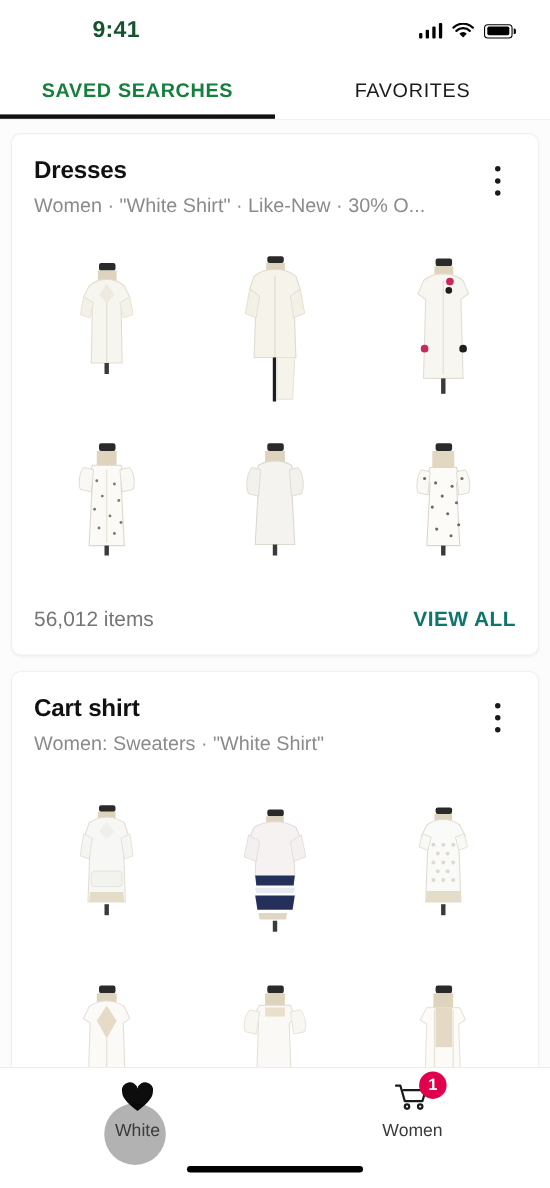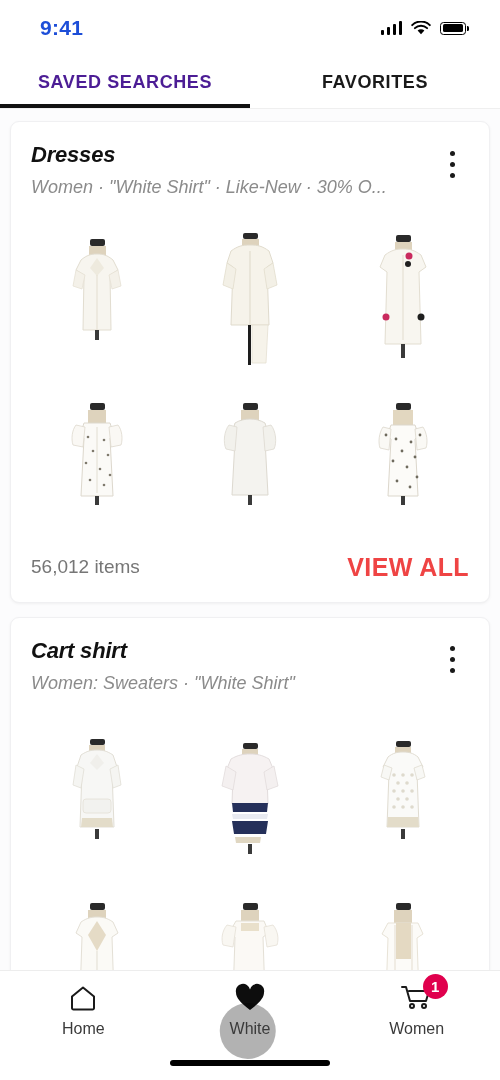--- a/index.html
+++ b/index.html
@@ -12,21 +12,21 @@
     position:relative;
   }
 
   
   .statusbar{
     height:56px; width:100%;
     display:flex; align-items:center; justify-content:space-between;
     padding:0 34px 0 40px;
     background:#fff;
   }
-  .status-time{ font-size:21px; font-weight:700; letter-spacing:.3px; color:#1d4ed8; }
+  .status-time{ font-size:21px; font-weight:700; letter-spacing:.3px; color:#14532d;margin-left:44px; }
   .status-icons{ display:flex; align-items:center; gap:9px; }
   .sig{ display:flex; align-items:flex-end; gap:2.5px; height:14px; }
   .sig i{ width:3.5px; background:#000; border-radius:1px; display:block; }
   .sig i:nth-child(1){ height:5px; }
   .sig i:nth-child(2){ height:8px; }
   .sig i:nth-child(3){ height:11px; }
   .sig i:nth-child(4){ height:14px; }
   .batt{
     width:26px; height:13px; border:1.6px solid #000; border-radius:3.5px;
     position:relative; padding:1.6px;
@@ -34,25 +34,25 @@
   .batt::after{
     content:""; position:absolute; right:-3.6px; top:3.6px;
     width:2px; height:5px; background:#000; border-radius:0 1.5px 1.5px 0;
   }
   .batt b{ display:block; height:100%; background:#000; border-radius:1.6px; }
 
   
   .tabs{ display:flex; height:52px; background:#fff; position:relative; }
   .tab{
     flex:1; display:flex; align-items:center; justify-content:center;
-    font-size:18px; letter-spacing:.6px; color:#4c1d95; cursor:pointer;
+    font-size:18px; letter-spacing:.6px; color:#15803d; cursor:pointer;
     user-select:none;
   }
   .tab.active{ font-weight:700; }
-  .tab.inactive{ font-weight:700; color:#1a1a1a; }
+  .tab.inactive{ font-weight:400; color:#1a1a1a; }
   .tabs::after{
     content:""; position:absolute; left:0; bottom:0;
     width:250px; height:4px; background:#111;
   }
   .tabs-hairline{
     height:1px; background:#efefef; width:100%;
   }
 
   
   .page{
@@ -66,21 +66,21 @@
   .card{
     background:#fff;
     margin:0 10px 14px 10px;
     border:1px solid #f0f0f2;
     border-radius:9px;
     box-shadow:0 1px 3px rgba(0,0,0,.05);
     overflow:hidden;
   }
   .card-head{
     padding:20px 20px 10px 20px;
-    display:flex; justify-content:space-between; align-items:flex-start;font-style:italic;
+    display:flex; justify-content:space-between; align-items:flex-start;
   }
   .card-titles{ min-width:0; flex:1; }
   .card-title{
     font-size:22px; font-weight:700; color:#111; letter-spacing:-.2px;
     line-height:1.2;
   }
   .card-sub{
     font-size:18px; color:#8b8b8b; margin-top:8px; line-height:1.25;
     white-space:nowrap; overflow:hidden; text-overflow:ellipsis;
   }
@@ -103,22 +103,22 @@
   .cell svg{ display:block; }
 
   
   .card-foot{
     display:flex; align-items:center; justify-content:space-between;
     padding:18px 20px 20px 20px;
     gap:33px;
   }
   .items-count{ font-size:19px; color:#767676; }
   .view-all{
-    font-size:25px; font-weight:700; letter-spacing:.4px;
-    color:#ef4444; cursor:pointer;
+    font-size:19px; font-weight:700; letter-spacing:.4px;
+    color:#0f766e; cursor:pointer;
   }
 
   
   .bottomnav{
     position:absolute; left:0; bottom:0; width:500px; height:110px;
     background:#fff; border-top:1px solid #ededed;
     display:flex; align-items:flex-start; padding-top:12px;
   }
   .navitem{
     flex:1; display:flex; flex-direction:column; align-items:center;
@@ -390,28 +390,20 @@
           <line x1="54" y1="44" x2="54" y2="110" stroke="#e8e3d7" stroke-width="1.2"></line>
         </svg>
       </div>
     </div>
   </div>
 
 </div>
 
 <div class="bottomnav">
 
-  <div class="navitem">
-    <div class="navicon">
-      <svg width="30" height="30" viewBox="0 0 30 30">
-        <path d="M4 13.5 L15 4.5 L26 13.5 V25 a1.5 1.5 0 0 1-1.5 1.5 H5.5 A1.5 1.5 0 0 1 4 25 Z" fill="none" stroke="#1a1a1a" stroke-width="2" stroke-linejoin="round"></path>
-      </svg>
-    </div>
-    <div class="navlabel">Home</div>
-  </div>
 
   <div class="navitem">
     <div class="navicon">
       <svg width="32" height="30" viewBox="0 0 32 30">
         <path d="M16 27 C6 19.5 2 14.5 2 9.5 A7 7 0 0 1 16 6.5 A7 7 0 0 1 30 9.5 C30 14.5 26 19.5 16 27 Z" fill="#0d0d0d"></path>
       </svg>
     </div>
     <div class="ripple"></div>
     <div class="navlabel">White</div>
   </div>

